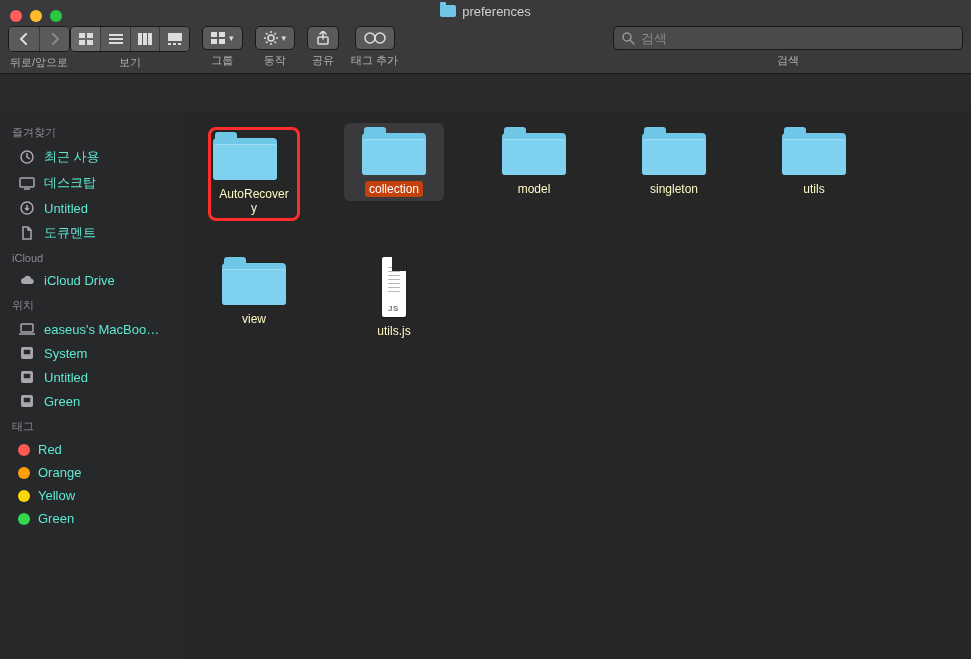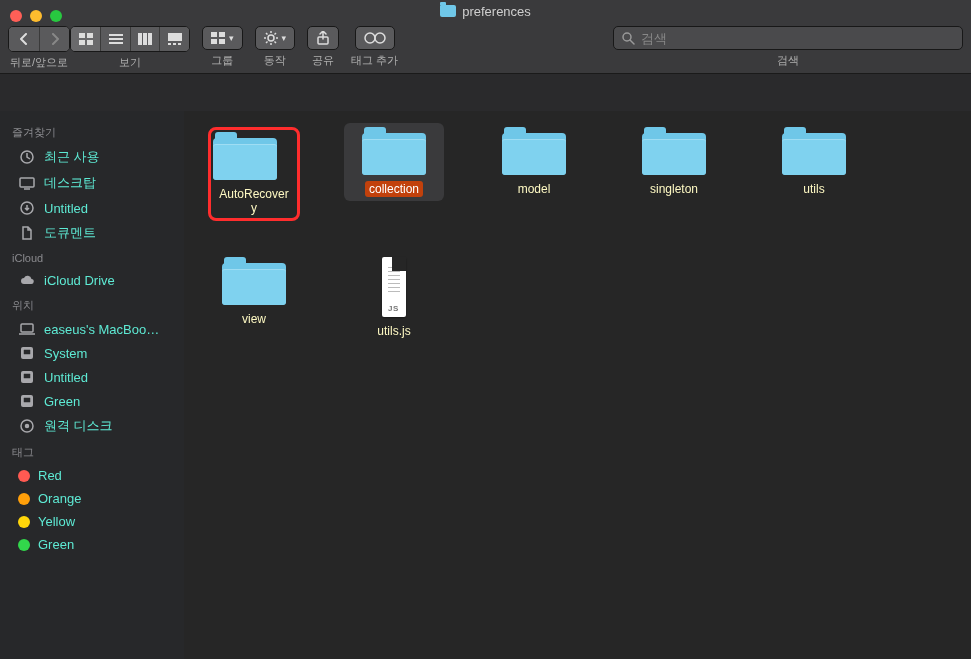--- a/index.html
+++ b/index.html
@@ -387,29 +387,20 @@
         </div>
         <div class="sb-item">
           <span class="sb-icon">
             <svg width="16" height="16" viewBox="0 0 16 16" fill="none" stroke="#a8a8ac" stroke-width="1.5">
               <rect x="2" y="2" width="12" height="12" rx="2" fill="#a8a8ac" stroke="none"></rect>
               <rect x="4" y="4" width="8" height="6" rx="1" fill="#27282a"></rect>
             </svg>
           </span>
           <span>Green</span>
         </div>
-        <div class="sb-item">
-          <span class="sb-icon">
-            <svg width="16" height="16" viewBox="0 0 16 16" fill="none" stroke="#a8a8ac" stroke-width="1.5">
-              <circle cx="8" cy="8" r="6"></circle>
-              <circle cx="8" cy="8" r="1.5" fill="#a8a8ac"></circle>
-            </svg>
-          </span>
-          <span>원격 디스크</span>
-        </div>
       </div>
 
     <div class="sb-section-label">태그</div>
     <div id="sb-tags">
         <div class="sb-item">
           <span class="tag-dot" style="background: rgb(255, 90, 82);"></span>
           <span>Red</span>
         </div>
         <div class="sb-item">
           <span class="tag-dot" style="background: rgb(255, 159, 10);"></span>

